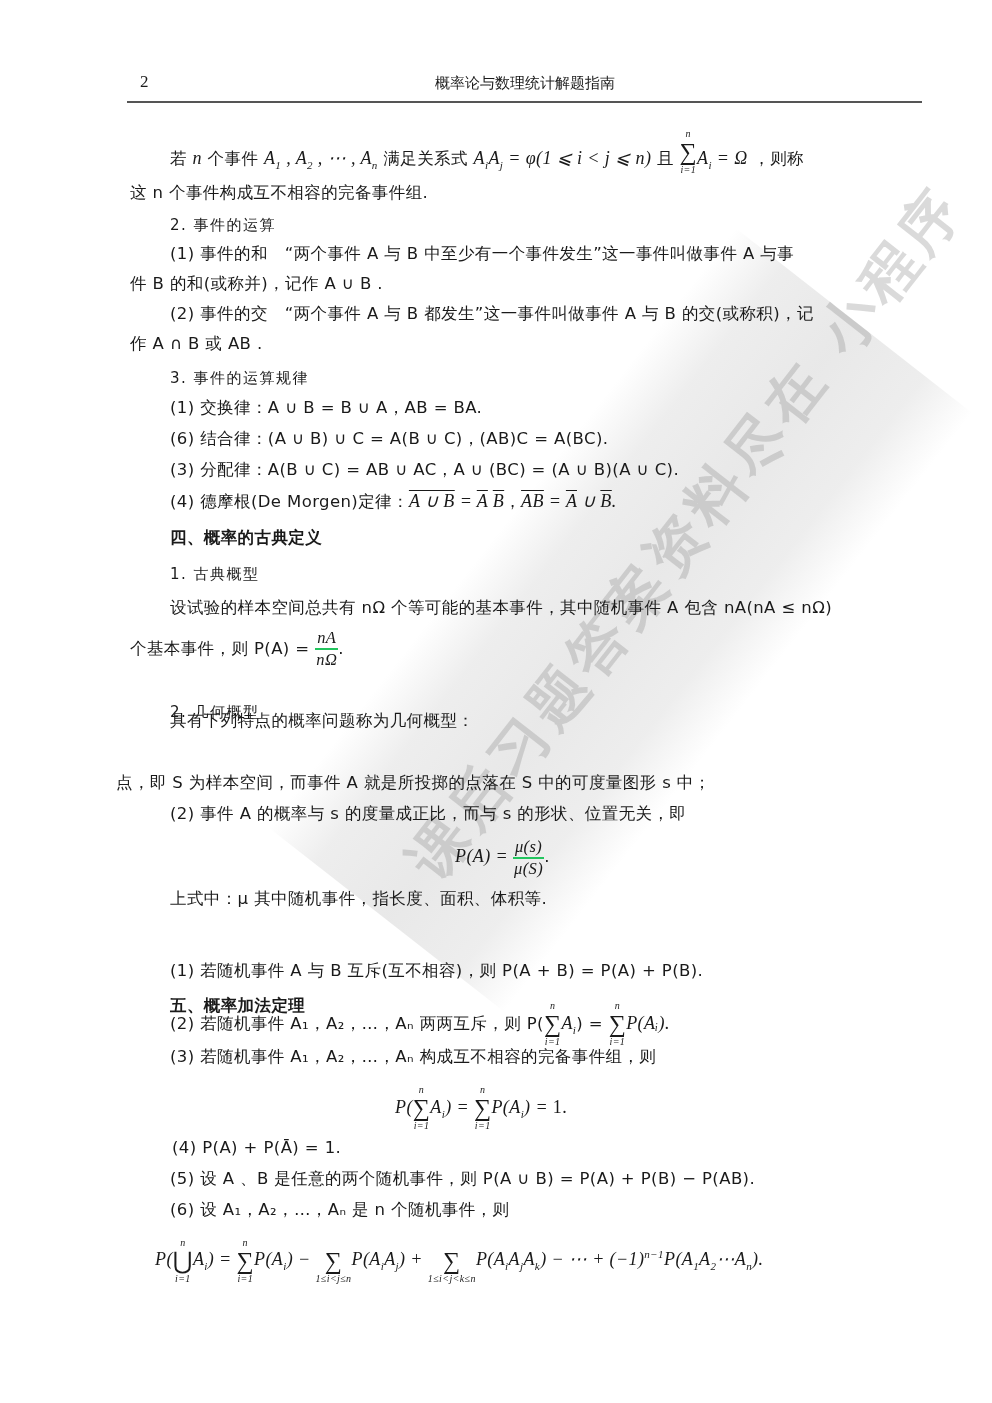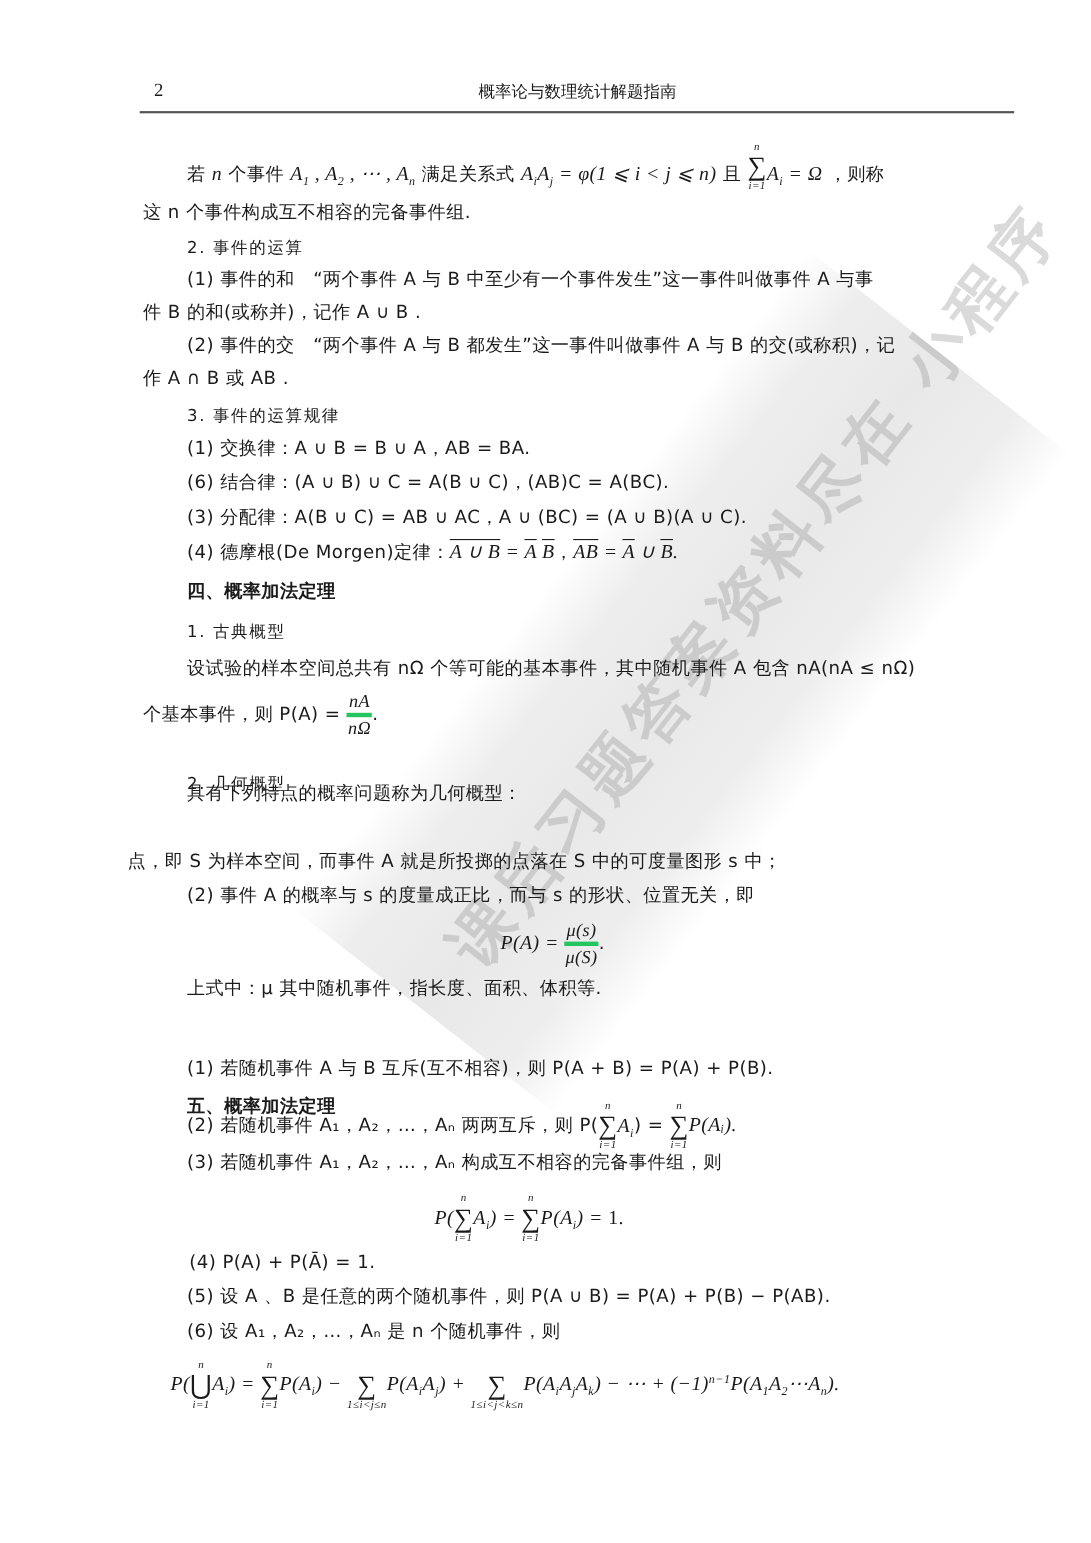--- a/index.html
+++ b/index.html
@@ -19,21 +19,21 @@
   .header-rule { position: absolute; left: 127px; top: 101px; width: 795px; height: 2px; background: #555; }
   .line { position: absolute; font-size: 16.5px; white-space: nowrap; line-height: 22px; z-index: 1;
           font-family: "DejaVu Sans", "Liberation Serif", sans-serif; letter-spacing: 0.4px; }
   .m { font-family: "Liberation Serif", serif; font-style: italic; font-size: 18px; }
   .r { font-family: "Liberation Serif", serif; font-size: 18px; }
   .bold { font-weight: bold; }
   .sec { font-size: 15px; letter-spacing: 1.5px; }
   sub, sup { font-size: 11px; }
   .ov { text-decoration: overline; }
   .frac { display: inline-block; vertical-align: middle; text-align: center; font-family: "Liberation Serif", serif; font-style: italic; }
-  .frac .n { display: block; border-bottom: 4px solid #22c55e; padding: 0 2px; line-height: 20px; }
+  .frac .n { display: block; border-bottom: 2px solid #22c55e; padding: 0 2px; line-height: 20px; }
   .frac .d { display: block; line-height: 20px; }
   .sum { display: inline-block; vertical-align: middle; text-align: center; line-height: 12px; font-family: "Liberation Serif", serif; }
   .sum .top, .sum .bot { display: block; font-size: 10px; font-style: italic; }
   .sum .sig { display: block; font-size: 24px; line-height: 24px; }
 </style>
 </head>
 <body>
 
 <div class="page">
 
@@ -57,21 +57,21 @@
   <div class="line" style="left:130px; top:333px;">作 A ∩ B 或 AB .</div>
 
   <div class="line sec" style="left:170px; top:367px;">3. 事件的运算规律</div>
   <div class="line" style="left:170px; top:397px;">(1) 交换律：A ∪ B = B ∪ A，AB = BA.</div>
   <div class="line" style="left:170px; top:428px;">(6) 结合律：(A ∪ B) ∪ C = A(B ∪ C)，(AB)C = A(BC).</div>
   <div class="line" style="left:170px; top:459px;">(3) 分配律：A(B ∪ C) = AB ∪ AC，A ∪ (BC) = (A ∪ B)(A ∪ C).</div>
   <div class="line" style="left:170px; top:490px;">
     <span>(4) 德摩根(De Morgen)定律：</span><span class="m ov">A ∪ B</span><span class="m"> = </span><span class="m ov">A</span><span class="m"> </span><span class="m ov">B</span><span>，</span><span class="m ov">AB</span><span class="m"> = </span><span class="m ov">A</span><span class="m"> ∪ </span><span class="m ov">B</span><span class="m">.</span>
   </div>
 
-  <div class="line bold" style="left:170px; top:527px;">四、概率加法定理</div>
+  <div class="line bold" style="left:170px; top:527px;">四、概率的古典定义</div>
   <div class="line sec" style="left:170px; top:563px;">1. 古典概型</div>
   <div class="line" style="left:170px; top:597px;">设试验的样本空间总共有 nΩ 个等可能的基本事件，其中随机事件 A 包含 nA(nA ≤ nΩ)</div>
   <div class="line" style="left:130px; top:628px; line-height:40px;">
     <span>个基本事件，则 P(A) = </span><span class="frac"><span class="n">nA</span><span class="d">nΩ</span></span><span>.</span>
   </div>
 
   <div class="line sec" style="left:170px; top:679px;margin-top:22px;">2. 几何概型</div>
   <div class="line" style="left:170px; top:710px;">具有下列特点的概率问题称为几何概型：</div>
   <div class="line" style="left:116px; top:772px;">点，即 S 为样本空间，而事件 A 就是所投掷的点落在 S 中的可度量图形 s 中；</div>
   <div class="line" style="left:170px; top:803px;">(2) 事件 A 的概率与 s 的度量成正比，而与 s 的形状、位置无关，即</div>

